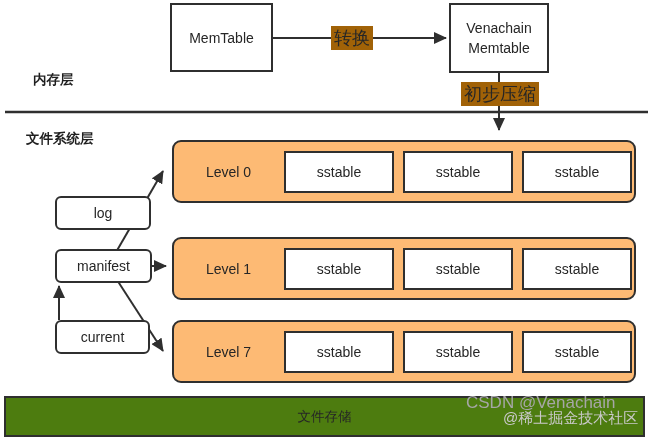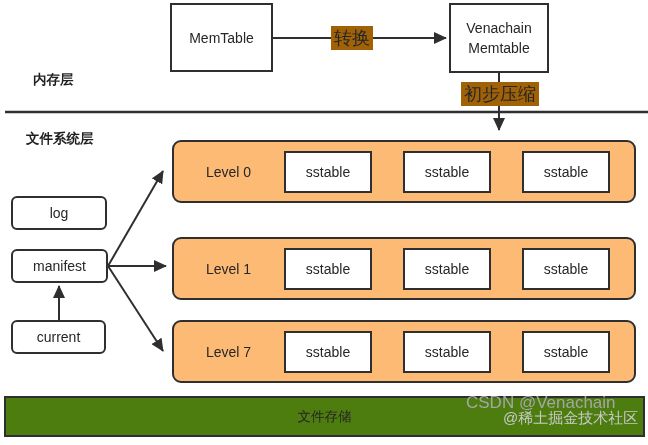--- a/index.html
+++ b/index.html
@@ -24,21 +24,21 @@
     border: 2px solid #2f2f2f;
     background: #ffffff;
     display: flex;
     align-items: center;
     justify-content: center;
     font-size: 14px;
     color: #262626;
     z-index: 2;
     text-align: center;
   }
-  .rounded-sm { border-radius: 6px; }
+  .rounded-sm { border-radius: 6px; margin-left: 44px; }
   .pre-line { white-space: pre-line; line-height: 1.45; }
   .layer-label {
     position: absolute;
     font-size: 13.5px;
     font-weight: bold;
     color: #1f1f1f;
     z-index: 2;
   }
   .edge-label {
     position: absolute;
@@ -66,21 +66,21 @@
     top: 50%;
     transform: translateY(-50%);
     font-size: 14px;
     color: #262626;
     white-space: nowrap;
   }
   .sst {
     position: absolute;
     top: 50%;
     transform: translateY(-50%);
-    width: 88px;
+    width: 110px;
     height: 42px;
     border: 2px solid #2f2f2f;
     background: #ffffff;
     display: flex;
     align-items: center;
     justify-content: center;
     font-size: 14px;
     color: #262626;
   }
   .sst.s0 { left: 110px; }

